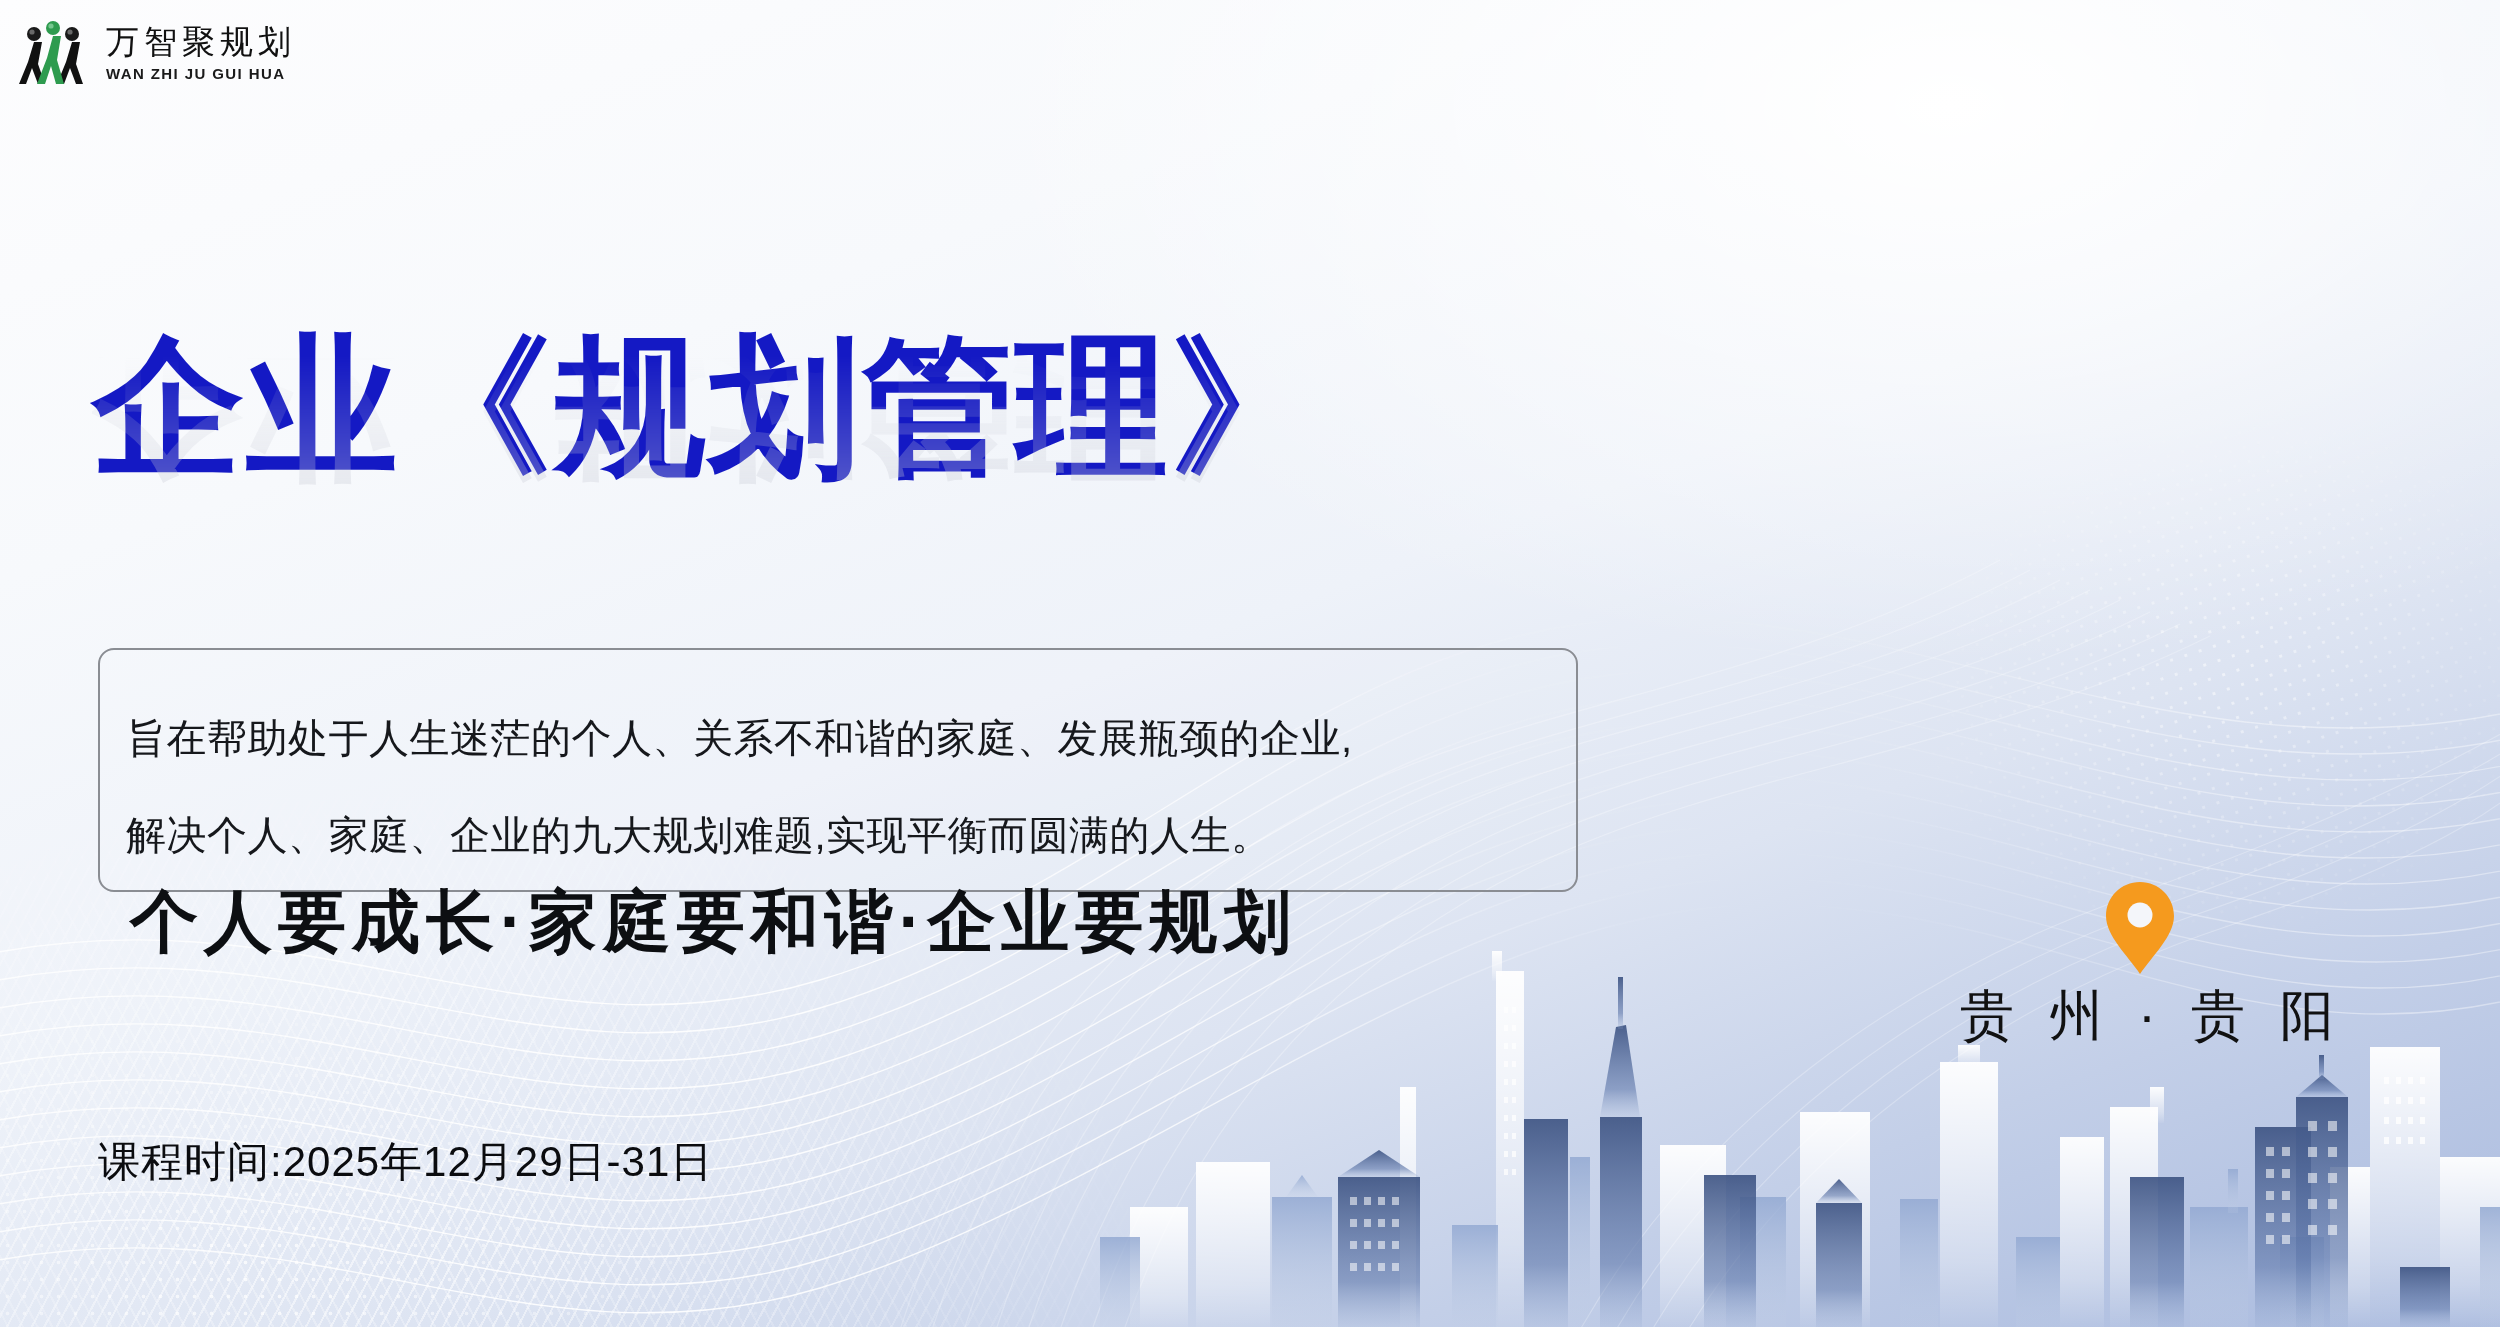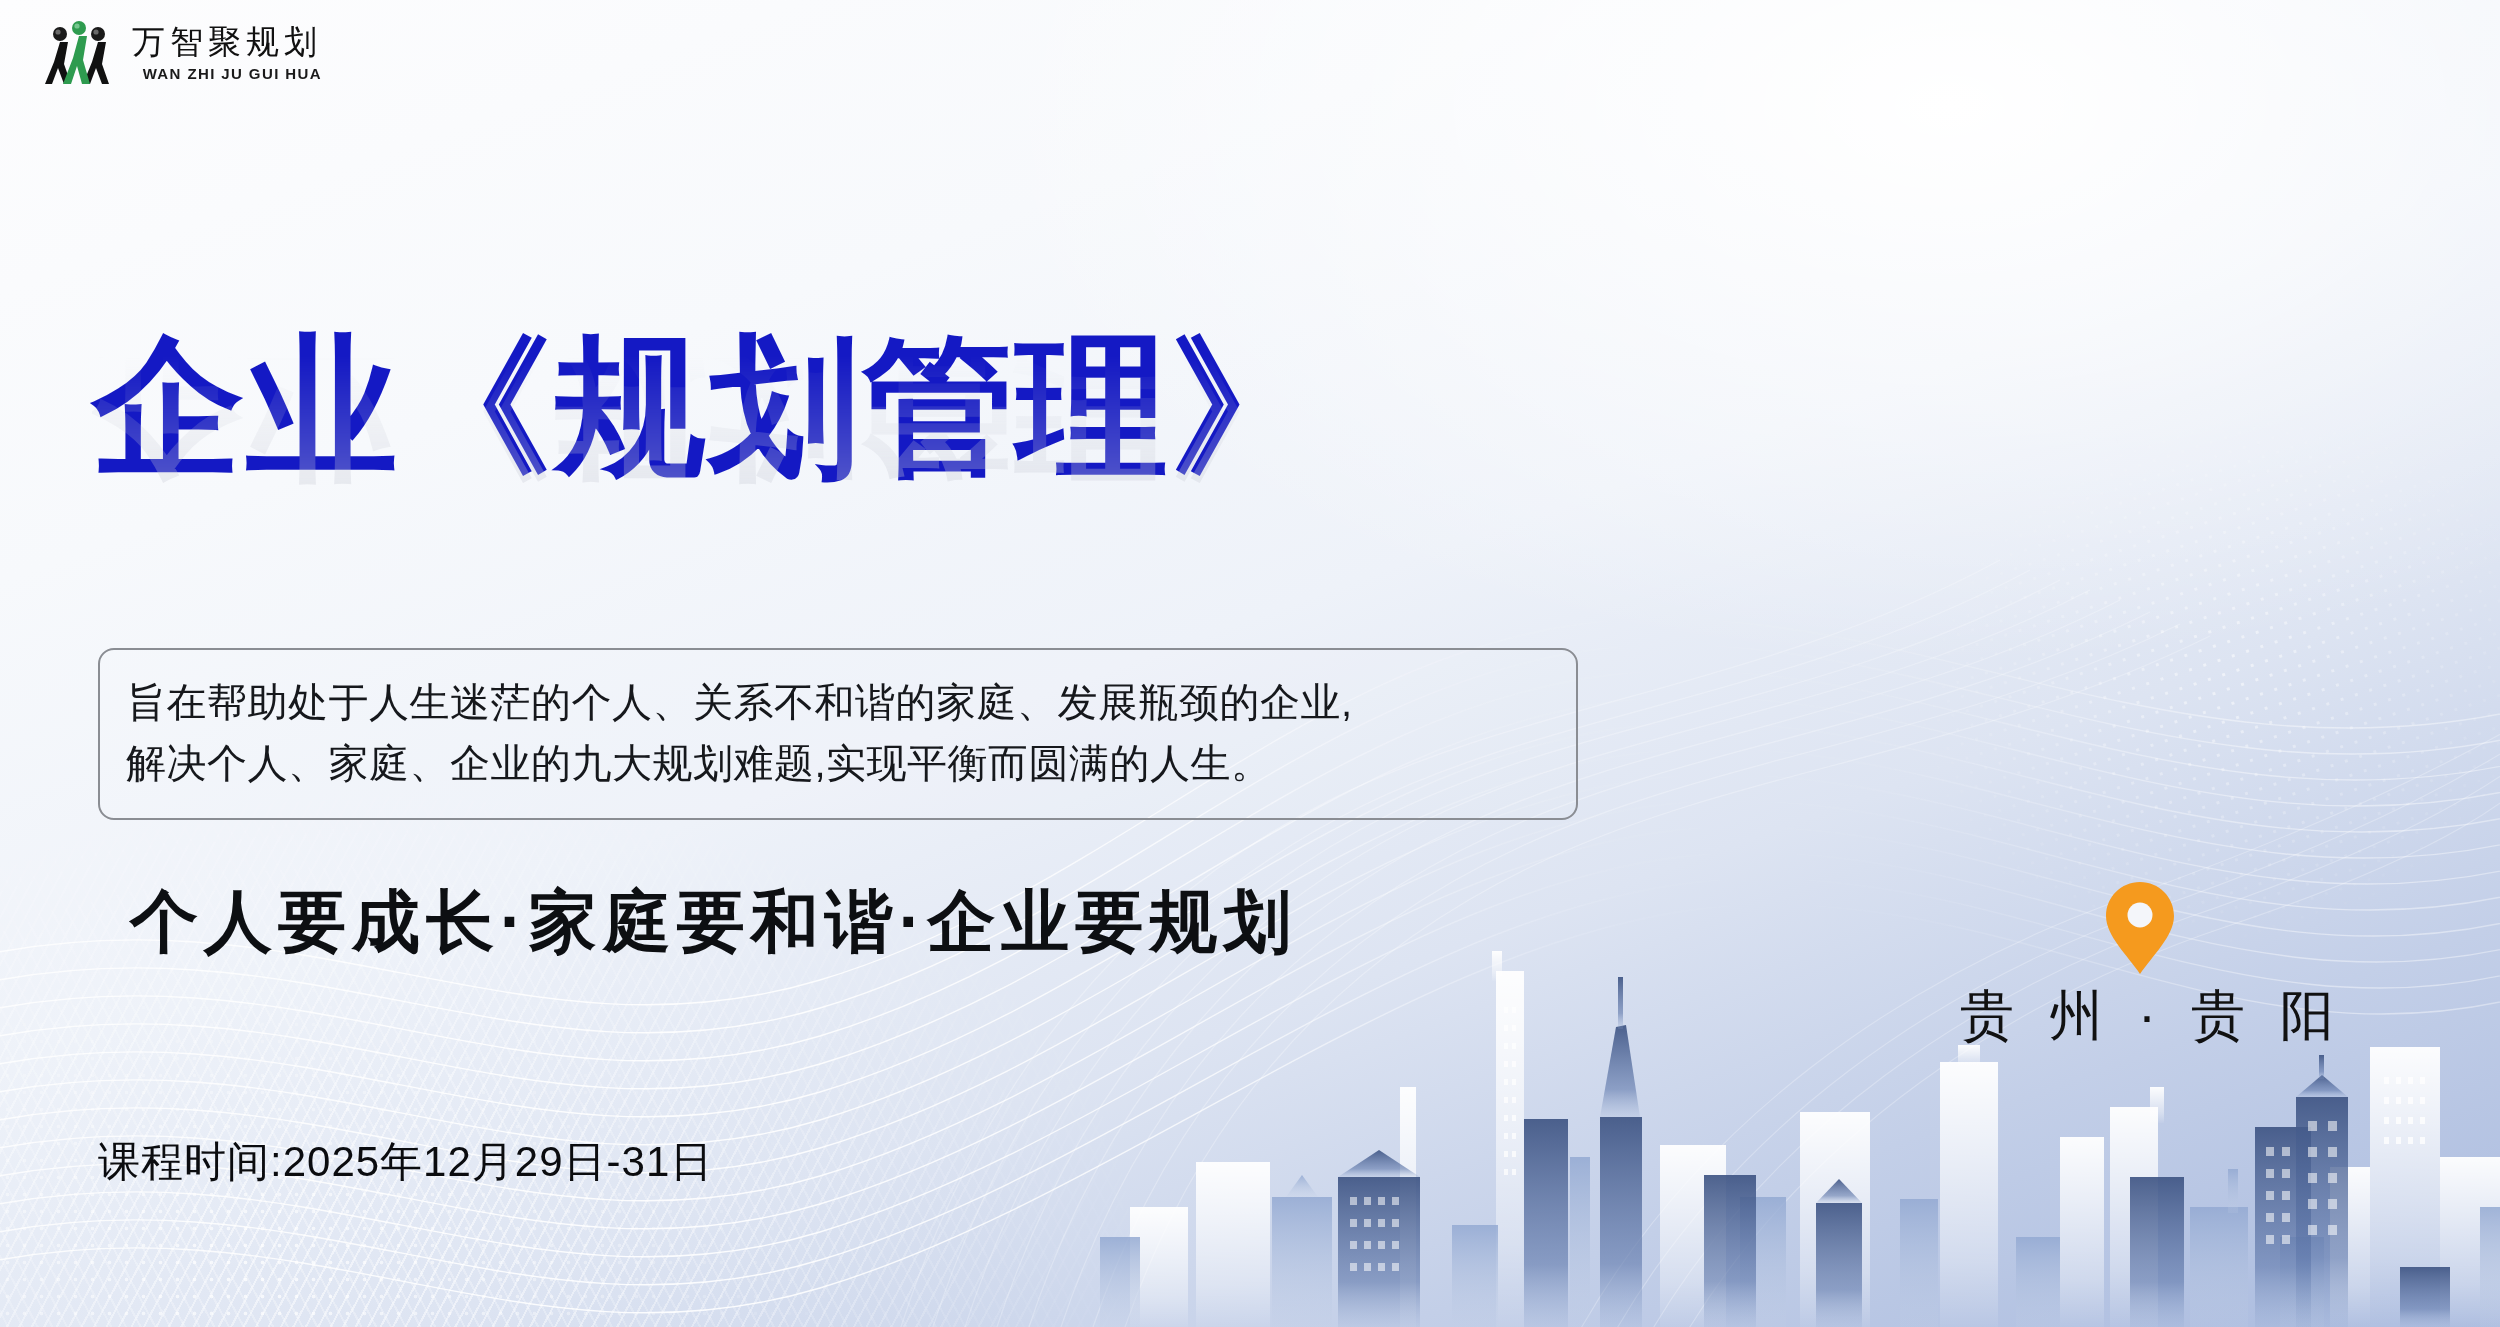--- a/index.html
+++ b/index.html
@@ -43,21 +43,21 @@
     transform:rotate(-18deg);
     -webkit-mask-image:radial-gradient(ellipse 430px 360px at 50% 50%, #000 0%, rgba(0,0,0,0) 78%);
             mask-image:radial-gradient(ellipse 430px 360px at 50% 50%, #000 0%, rgba(0,0,0,0) 78%);
   }
 
   
   .skyline{position:absolute;right:0;bottom:0;width:1400px;height:420px;}
   .skyline svg{display:block;width:100%;height:100%;}
 
   
-  .logo{position:absolute;left:40px;top:18px;display:flex;align-items:center;gap:14px;text-align:right;}
+  .logo{position:absolute;left:14px;top:18px;display:flex;align-items:center;gap:14px;}
   .logo-mark{width:78px;height:70px;flex:0 0 auto;}
   .logo-text{display:flex;flex-direction:column;line-height:1;}
   .logo-cn{
     font-family:"Liberation Serif","DejaVu Serif",serif;
     font-size:33px;color:#111;letter-spacing:5px;font-weight:400;
     white-space:nowrap;
   }
   .logo-en{
     font-size:15px;color:#1a1a1a;letter-spacing:1.4px;font-weight:700;
     margin-top:7px;white-space:nowrap;
@@ -85,21 +85,21 @@
   
   .desc-box{
     position:absolute;left:98px;top:648px;width:1480px;
     border:2px solid #8a8d93;border-radius:16px;
     padding:22px 26px 24px 26px;
     box-sizing:border-box;
     background:rgba(255,255,255,0.06);
   }
   .desc-line{
     font-size:40px;line-height:1.52;color:#16181c;font-weight:500;
-    letter-spacing:.5px;white-space:nowrap;
+    letter-spacing:.5px;white-space:nowrap;margin-top:36px;
   }
 
   
   .slogan{
     position:absolute;left:130px;top:877px;
     font-size:68px;font-weight:700;color:#0d0f12;letter-spacing:6px;
     white-space:nowrap;
   }
 
   

